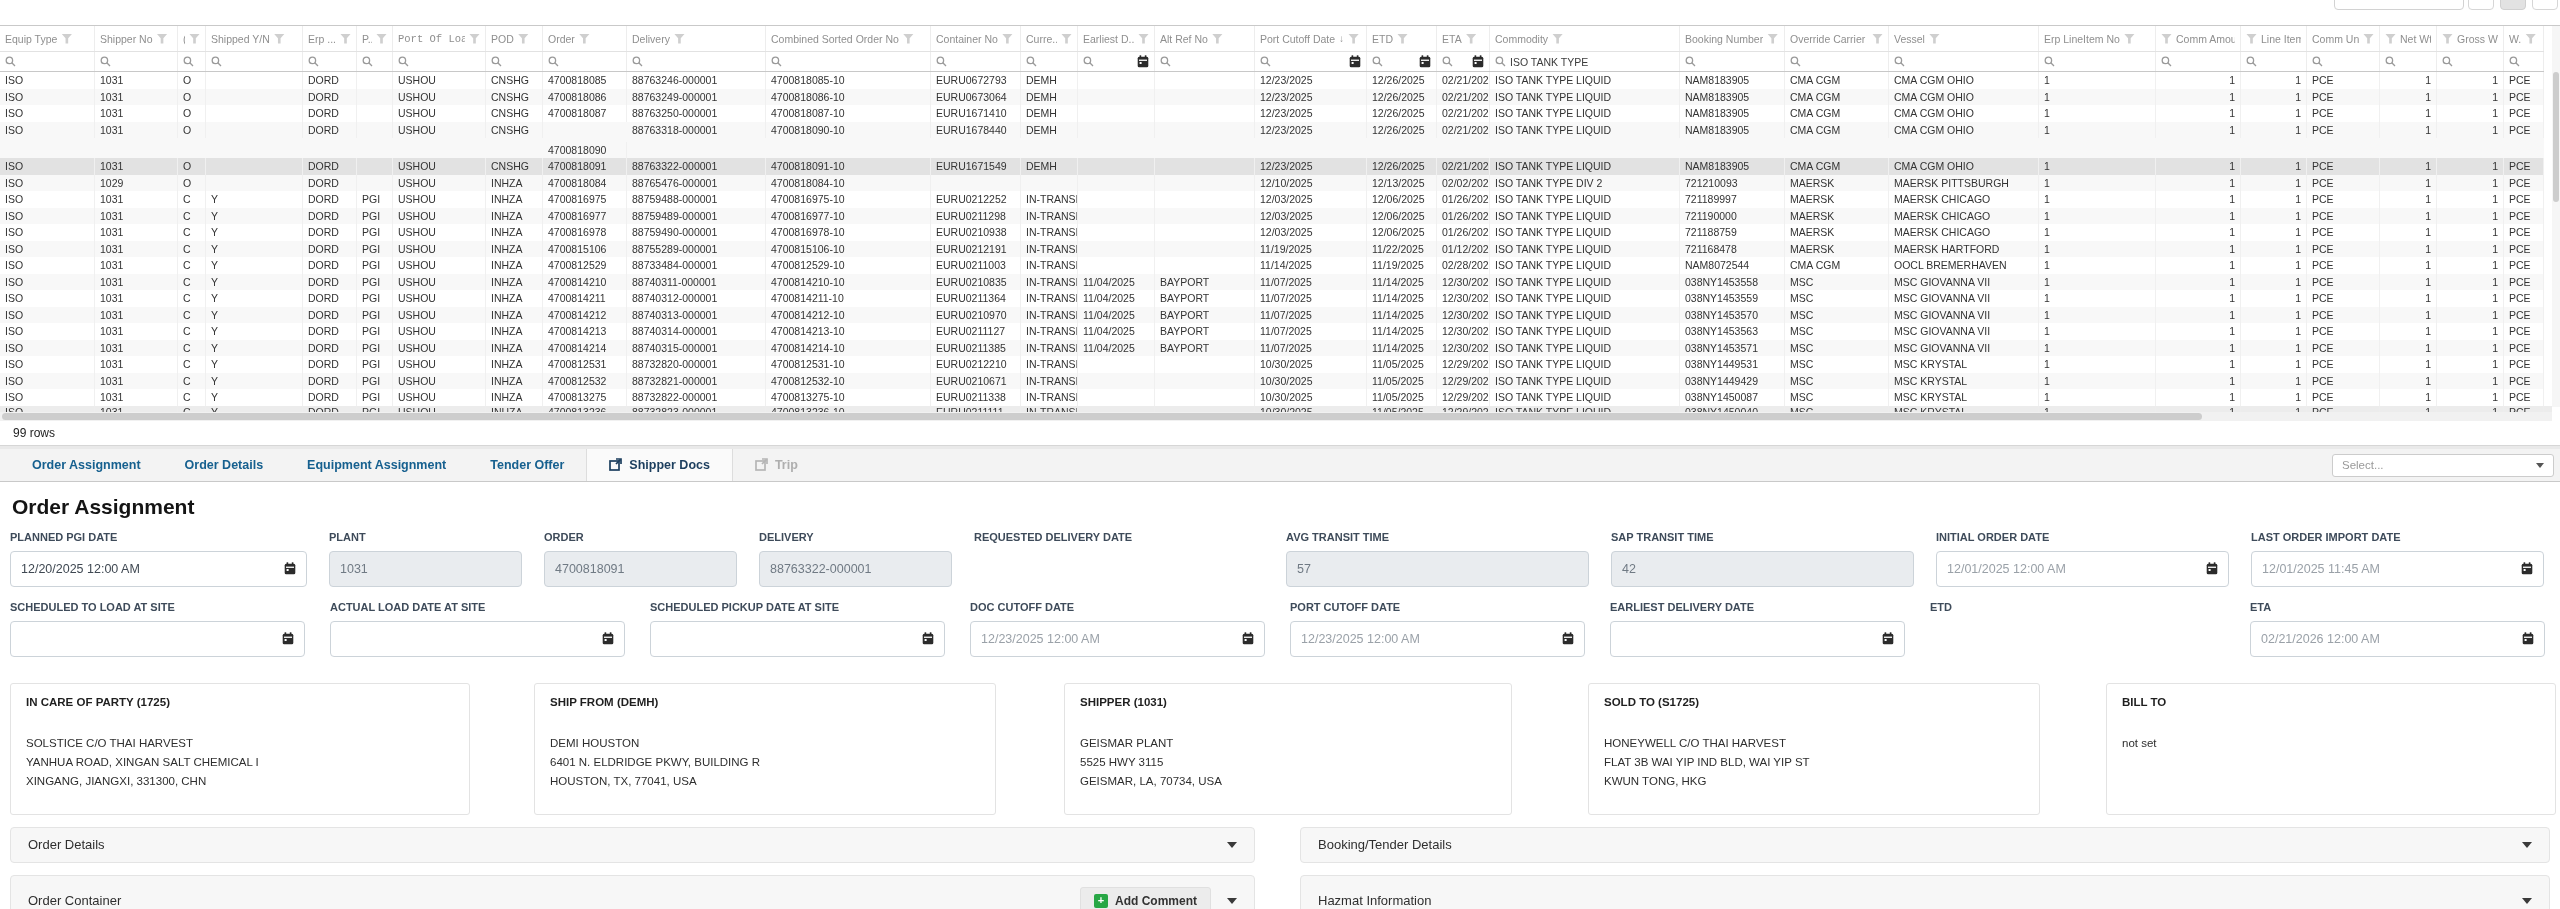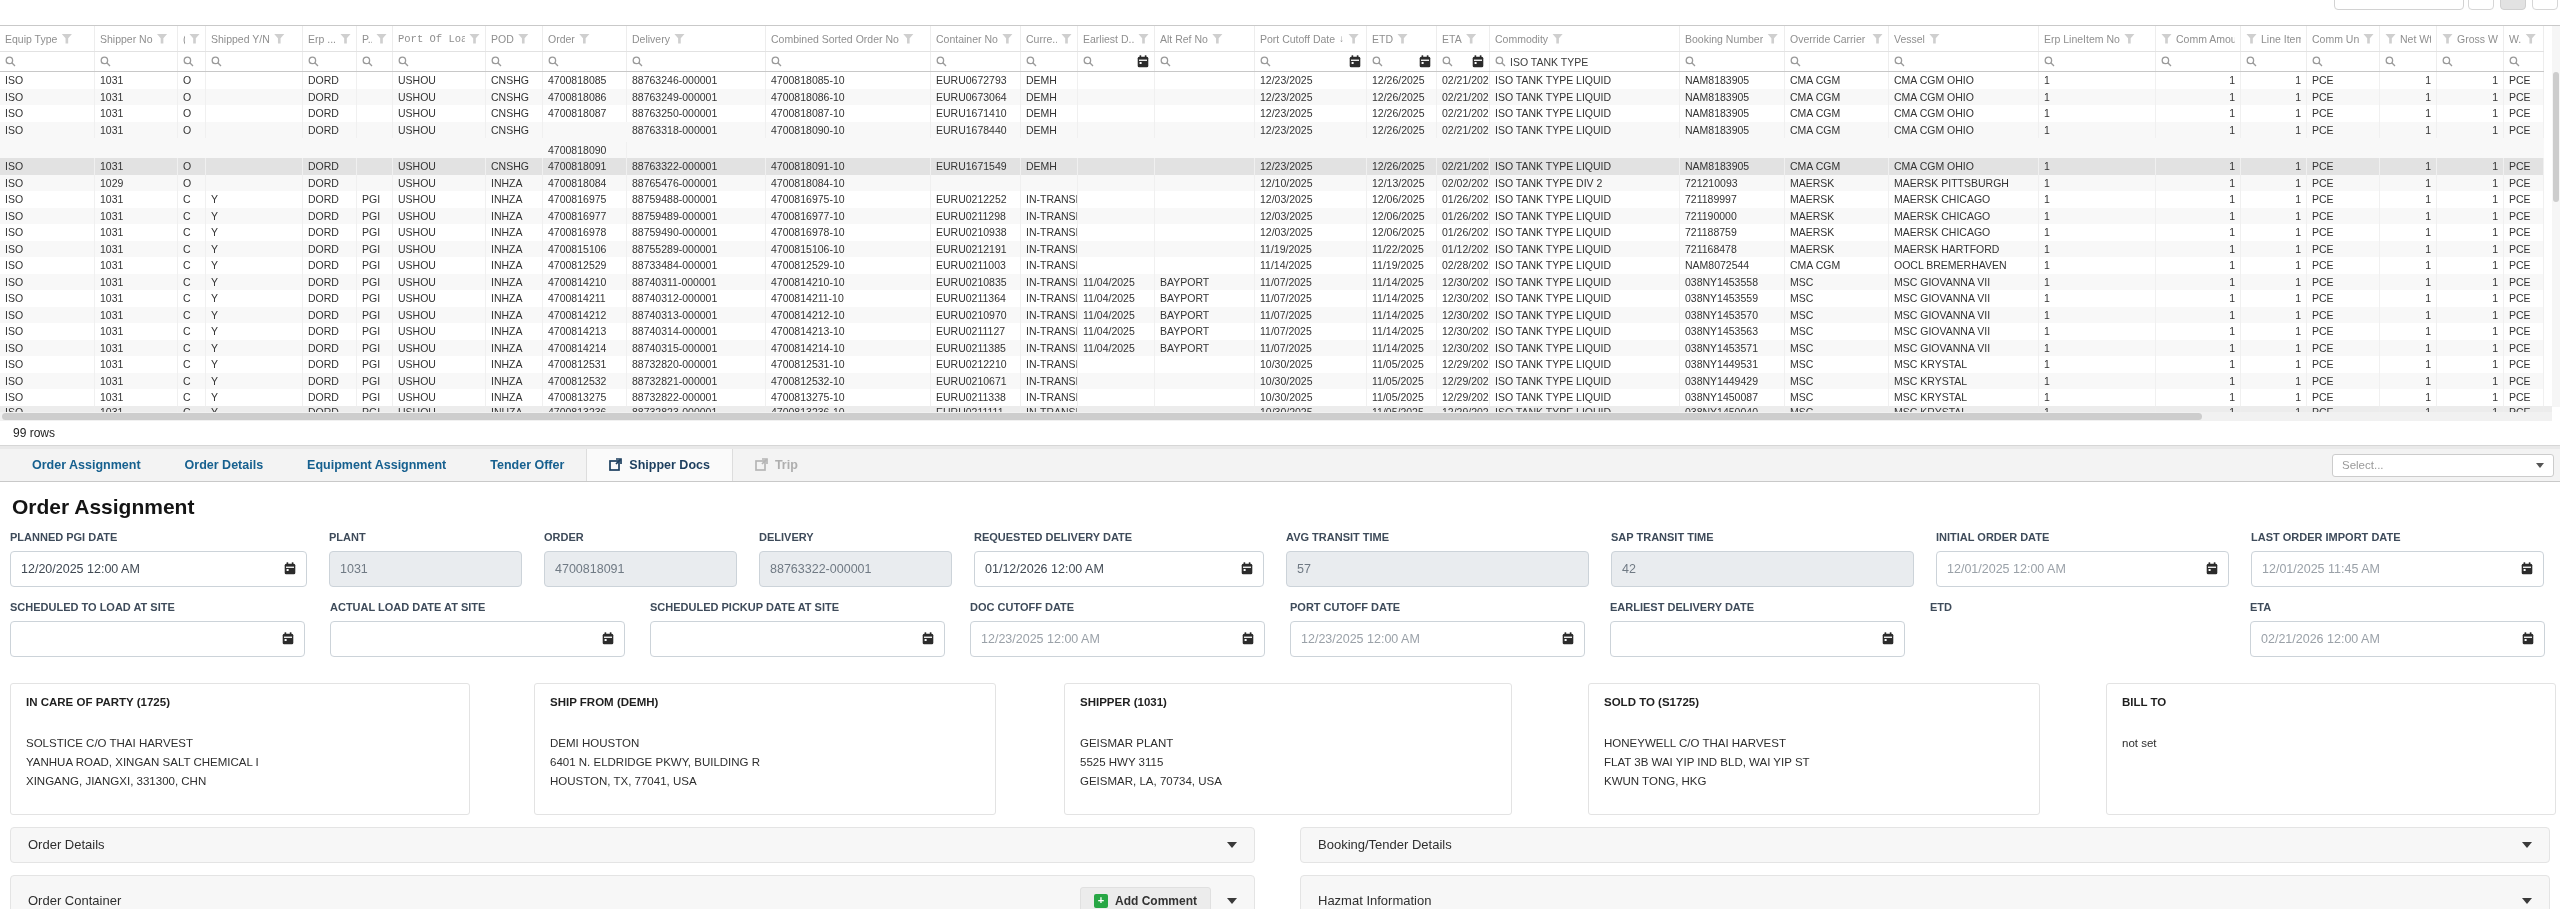--- a/index.html
+++ b/index.html
@@ -1206,32 +1206,20 @@
         </div>
       </div>
       <div class="field" style="width: 193px; margin-left: 22px;">
         <div class="flabel">DELIVERY</div>
         <div class="input-box disabled">
           <span>88763322-000001</span>
         </div>
       </div>
       <div class="field" style="width: 290px; margin-left: 22px;">
         <div class="flabel">REQUESTED DELIVERY DATE</div>
-        <div class="input-box ">
-          <span>01/12/2026 12:00 AM</span>
-          <span class="cal-btn">
-            <svg width="12" height="13" viewBox="0 0 12 13">
-              <rect x="0.7" y="1.8" width="10.6" height="10.4" rx="1.5" fill="#2b2b2b"></rect>
-              <rect x="2.6" y="0.3" width="1.6" height="2.6" fill="#2b2b2b"></rect>
-              <rect x="7.8" y="0.3" width="1.6" height="2.6" fill="#2b2b2b"></rect>
-              <rect x="2" y="4.6" width="8" height="1.3" fill="#fff"></rect>
-              <rect x="2.6" y="7" width="2" height="2" fill="#fff"></rect>
-            </svg>
-          </span>
-        </div>
       </div>
       <div class="field" style="width: 303px; margin-left: 22px;">
         <div class="flabel">AVG TRANSIT TIME</div>
         <div class="input-box disabled">
           <span>57</span>
         </div>
       </div>
       <div class="field" style="width: 303px; margin-left: 22px;">
         <div class="flabel">SAP TRANSIT TIME</div>
         <div class="input-box disabled">

